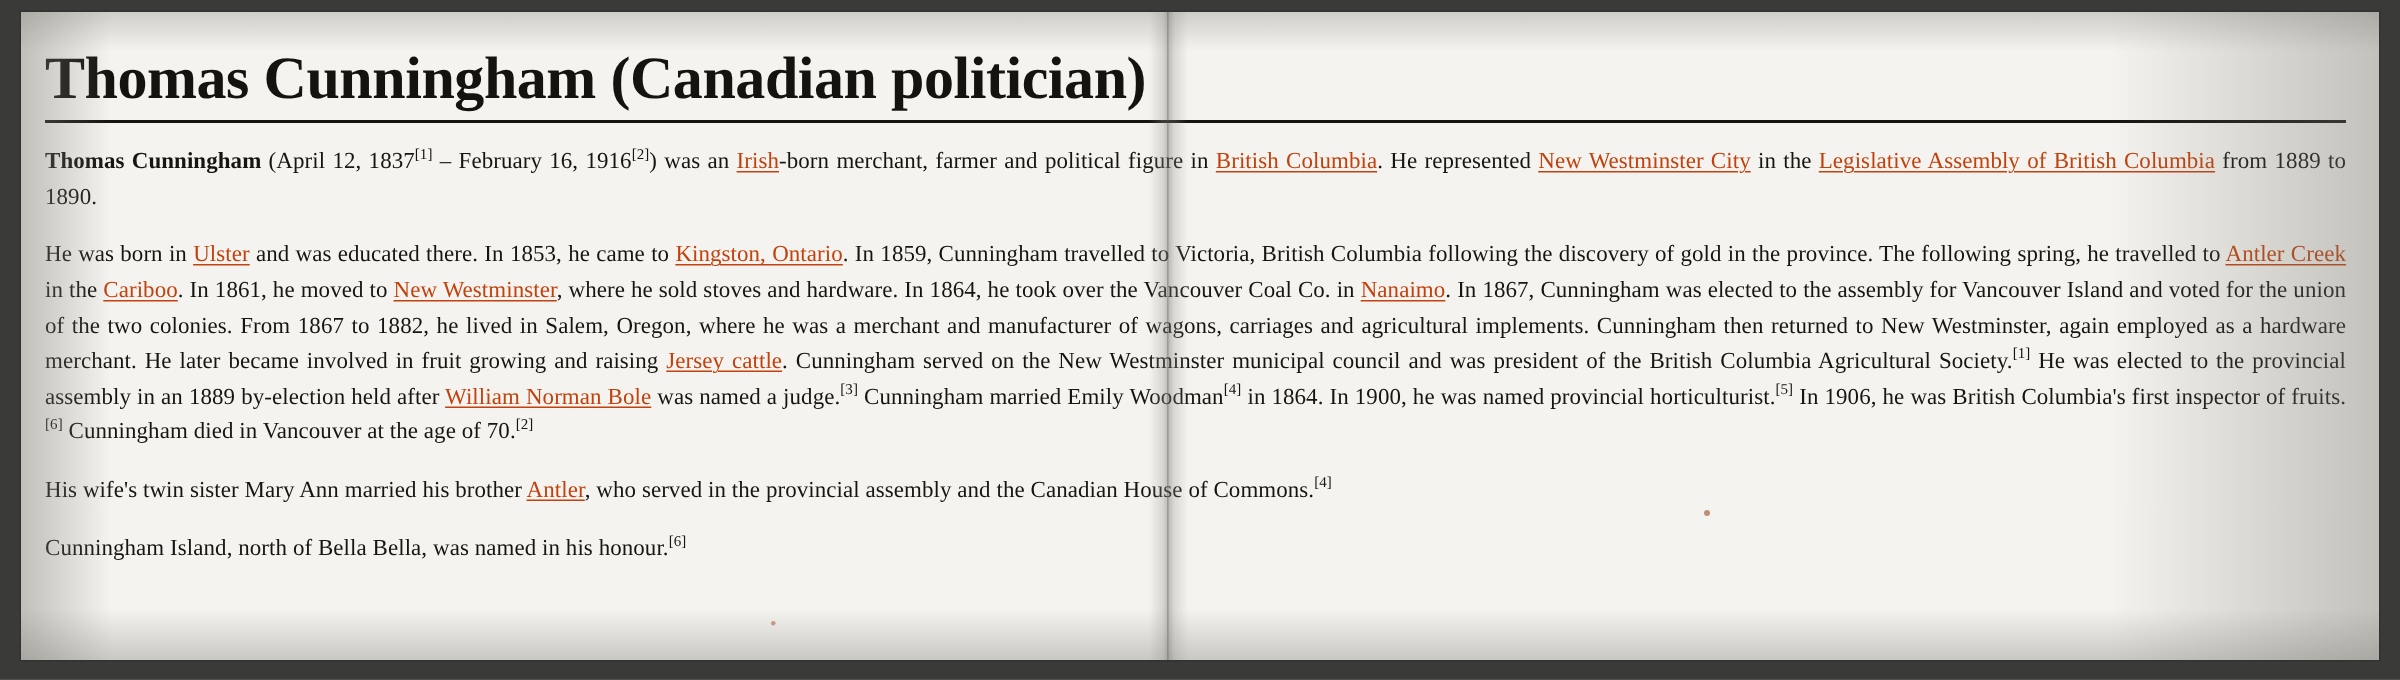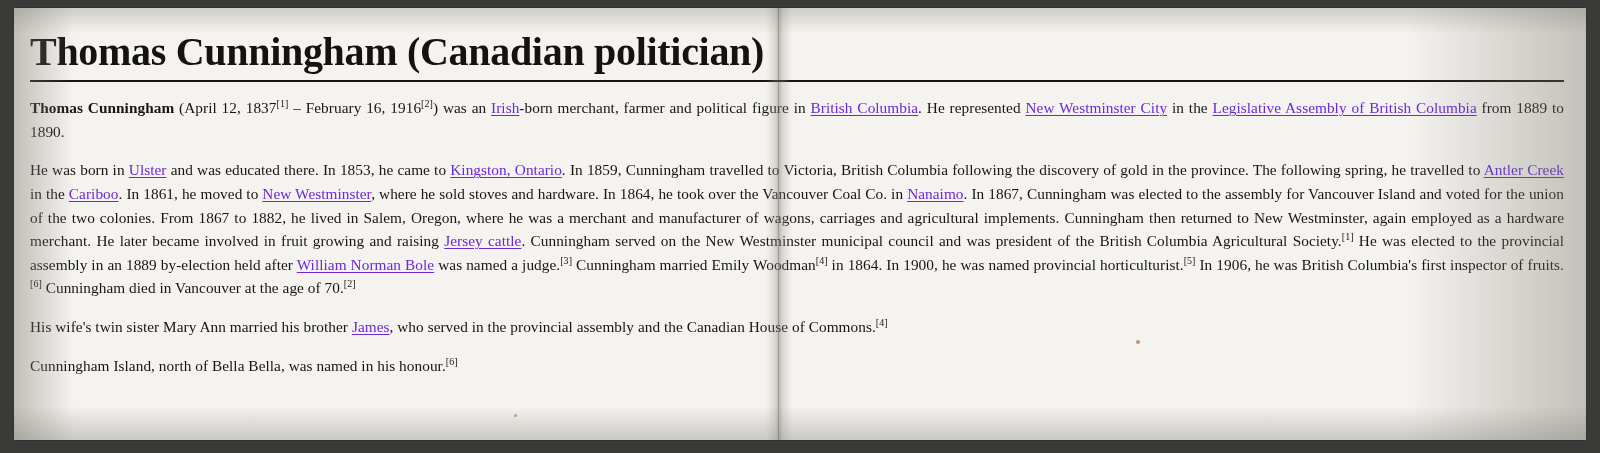--- a/index.html
+++ b/index.html
@@ -110,21 +110,21 @@
     line-height: 23.6px;
     color: #171512;
     margin: 0 0 15px 0;
     text-align: justify;
     text-justify: inter-word;
     letter-spacing: 0.05px;
   }
   p.para:last-child { margin-bottom: 0; }
   b.lead { font-weight: bold; }
   a.link {
-    color: #6d28d9;
+    color: #c2410c;
     text-decoration: underline;
     text-underline-offset: 2px;
     text-decoration-thickness: 1px;
   }
   sup.ref {
     font-size: 10px;
     vertical-align: super;
     line-height: 0;
   }
   sup.ref a { color: #171512; text-decoration: none; }
@@ -141,21 +141,21 @@
 
 <div class="scan">
   <div class="paper">
 
     <div class="content">
       <h1 class="title">Thomas Cunningham (Canadian politician)</h1>
       <div class="rule"></div>
       <div id="paragraphs">
           <p class="para"><b class="lead">Thomas Cunningham</b> (April 12, 1837<sup class="ref"><a href="#">[1]</a></sup> – February 16, 1916<sup class="ref"><a href="#">[2]</a></sup>) was an <a class="link" href="#">Irish</a>-born merchant, farmer and political figure in <a class="link" href="#">British Columbia</a>. He represented <a class="link" href="#">New Westminster City</a> in the <a class="link" href="#">Legislative Assembly of British Columbia</a> from 1889 to 1890.</p>
           <p class="para">He was born in <a class="link" href="#">Ulster</a> and was educated there. In 1853, he came to <a class="link" href="#">Kingston, Ontario</a>. In 1859, Cunningham travelled to Victoria, British Columbia following the discovery of gold in the province. The following spring, he travelled to <a class="link" href="#">Antler Creek</a> in the <a class="link" href="#">Cariboo</a>. In 1861, he moved to <a class="link" href="#">New Westminster</a>, where he sold stoves and hardware. In 1864, he took over the Vancouver Coal Co. in <a class="link" href="#">Nanaimo</a>. In 1867, Cunningham was elected to the assembly for Vancouver Island and voted for the union of the two colonies. From 1867 to 1882, he lived in Salem, Oregon, where he was a merchant and manufacturer of wagons, carriages and agricultural implements. Cunningham then returned to New Westminster, again employed as a hardware merchant. He later became involved in fruit growing and raising <a class="link" href="#">Jersey cattle</a>. Cunningham served on the New Westminster municipal council and was president of the British Columbia Agricultural Society.<sup class="ref"><a href="#">[1]</a></sup> He was elected to the provincial assembly in an 1889 by-election held after <a class="link" href="#">William Norman Bole</a> was named a judge.<sup class="ref"><a href="#">[3]</a></sup> Cunningham married Emily Woodman<sup class="ref"><a href="#">[4]</a></sup> in 1864. In 1900, he was named provincial horticulturist.<sup class="ref"><a href="#">[5]</a></sup> In 1906, he was British Columbia's first inspector of fruits.<sup class="ref"><a href="#">[6]</a></sup> Cunningham died in Vancouver at the age of 70.<sup class="ref"><a href="#">[2]</a></sup></p>
-          <p class="para">His wife's twin sister Mary Ann married his brother <a class="link" href="#">James</a>, who served in the provincial assembly and the Canadian House of Commons.<sup class="ref"><a href="#">[4]</a></sup></p>
+          <p class="para">His wife's twin sister Mary Ann married his brother <a class="link" href="#">Antler</a>, who served in the provincial assembly and the Canadian House of Commons.<sup class="ref"><a href="#">[4]</a></sup></p>
           <p class="para">Cunningham Island, north of Bella Bella, was named in his honour.<sup class="ref"><a href="#">[6]</a></sup></p>
         </div>
     </div>
 
     <div class="shade-top"></div>
     <div class="shade-left"></div>
     <div class="shade-right"></div>
     <div class="shade-bottom"></div>
     <div class="fold"></div>
     <div class="fold-line"></div>

